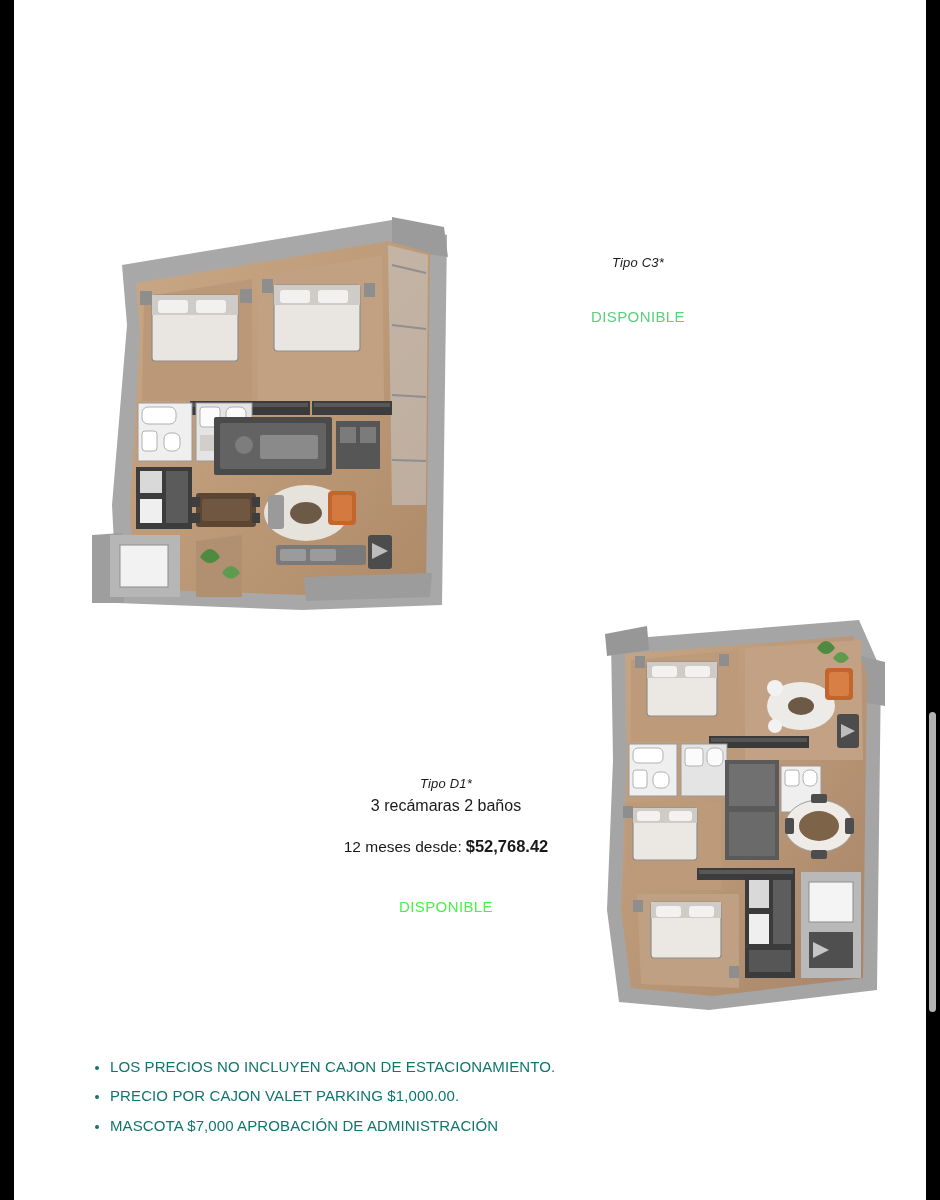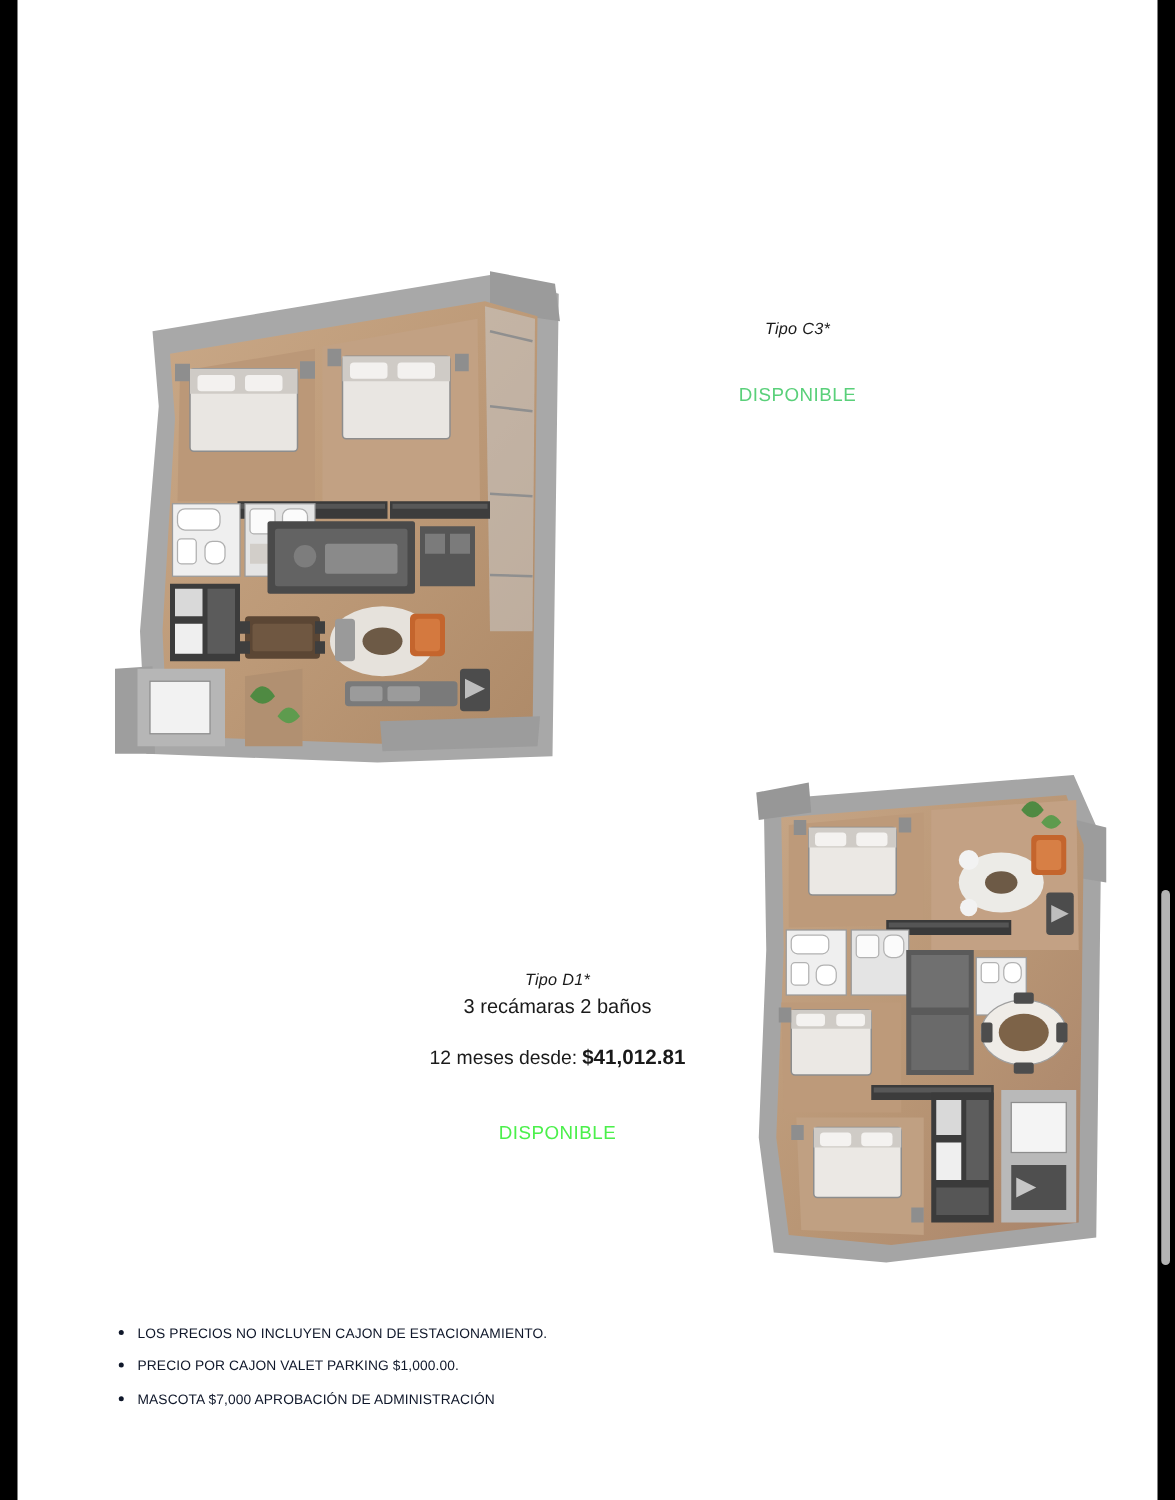--- a/index.html
+++ b/index.html
@@ -67,22 +67,22 @@
     left: 78px;
     top: 1052px;
     width: 700px;
   }
   .notes ul {
     margin: 0;
     padding: 0 0 0 18px;
     list-style: disc;
   }
   .notes li {
-    font-size: 11px;
-    color: #0f172a;
+    font-size: 15px;
+    color: #0f766e;
     line-height: 1.95;
     letter-spacing: .1px;
   }
   .notes li::marker { font-size: 14px; }
 
   
   .scrollbar {
     position: absolute;
     right: 4px;
     top: 712px;
@@ -197,21 +197,21 @@
 
   <div class="info-block" style="left:480px; top:255px; width:288px;">
     <div class="info-title">Tipo C3*</div>
     <div class="status" style="margin-top:38px; color:#5ad07a;">DISPONIBLE</div>
   </div>
 
   <div class="info-block" style="left:284px; top:728px; width:296px;margin-top:48px;">
     <div class="info-title">Tipo D1*</div>
     <div class="info-sub">3 recámaras 2 baños</div>
     <div class="price-row" style="margin-top:22px;">
-      <span>12 meses desde:</span><span class="amount">$41,012.81</span>
+      <span>12 meses desde:</span><span class="amount">$52,768.42</span>
     </div>
     <div class="status" style="margin-top:42px; color:#4bf04b;">DISPONIBLE</div>
   </div>
 
   <div class="plan" style="left:575px; top:610px;">
     <svg width="300" height="412" viewBox="0 0 300 412">
       <defs>
         <linearGradient id="woodC" x1="0" y1="0" x2="1" y2="1">
           <stop offset="0%" stop-color="#c6a585"></stop>
           <stop offset="55%" stop-color="#b89574"></stop>

